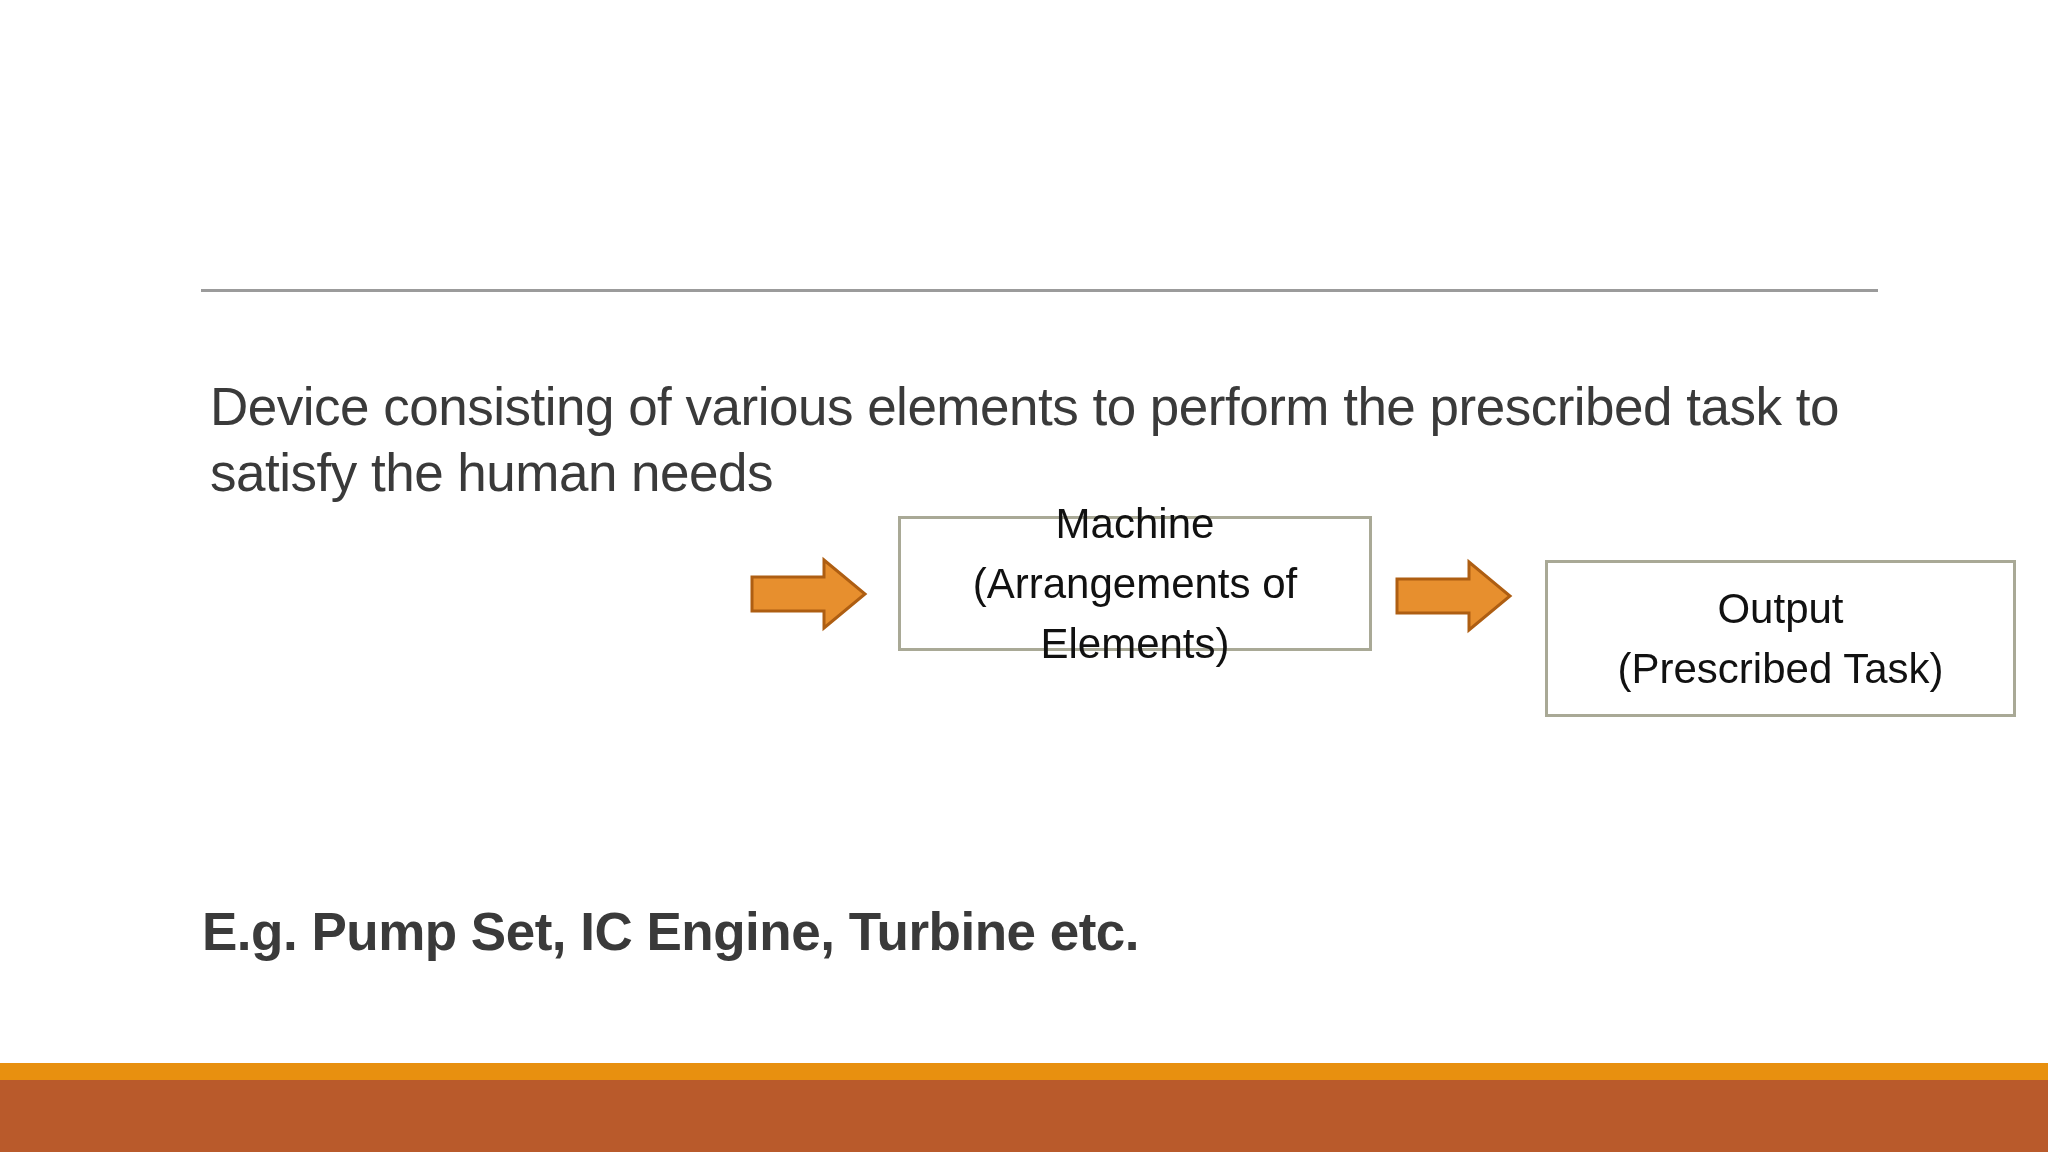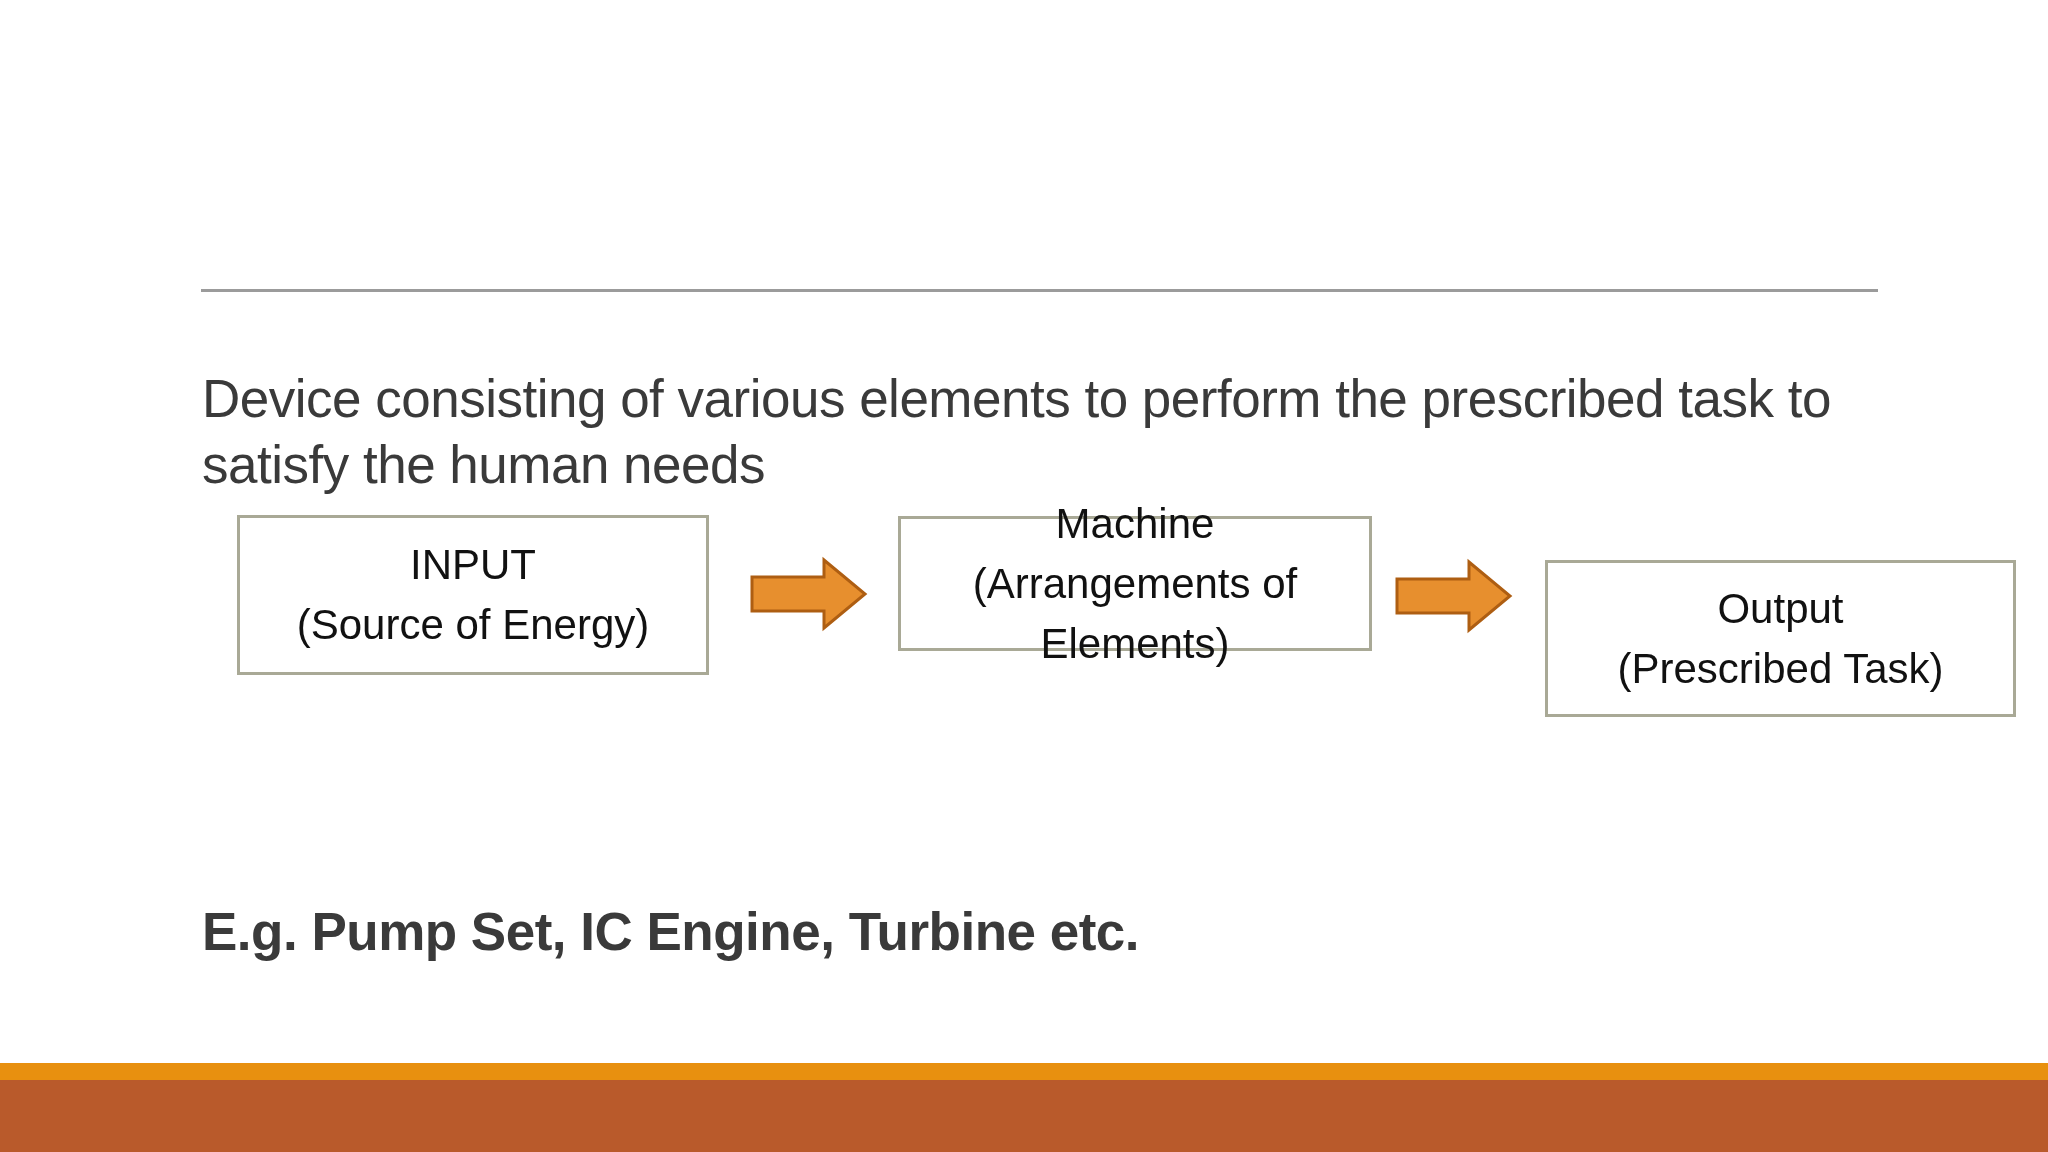--- a/index.html
+++ b/index.html
@@ -34,21 +34,21 @@
     top: 289px;
     width: 1677px;
     height: 3px;
     background: var(--rule, #9b9b9b);
   }
 
   .body-text {
     position: absolute;
     left: 202px;
     top: 366px;
-    margin: 0;
+    margin: 8px;
     width: 1760px;
     font-size: 53px;
     line-height: 66px;
     letter-spacing: -0.5px;
     color: var(--body_text, #3a3a3a);
     white-space: pre-line;
   }
 
   .diagram {
     position: absolute;
@@ -126,24 +126,20 @@
 <div class="slide">
 
 
   <div class="title-rule"></div>
 
   <p class="body-text">Device consisting of various elements to perform the prescribed task to
 satisfy the human needs</p>
 
   <div class="diagram">
 
-    <div class="flow-box input">
-      <span>INPUT
-(Source of Energy)</span>
-    </div>
 
     <svg class="flow-arrow a1" viewBox="0 0 120 76" aria-hidden="true">
       <polygon points="3,21 75,21 75,4 116,38 75,72 75,55 3,55"></polygon>
     </svg>
 
     <div class="flow-box machine">
       <span>Machine
 (Arrangements of
 Elements)</span>
     </div>

